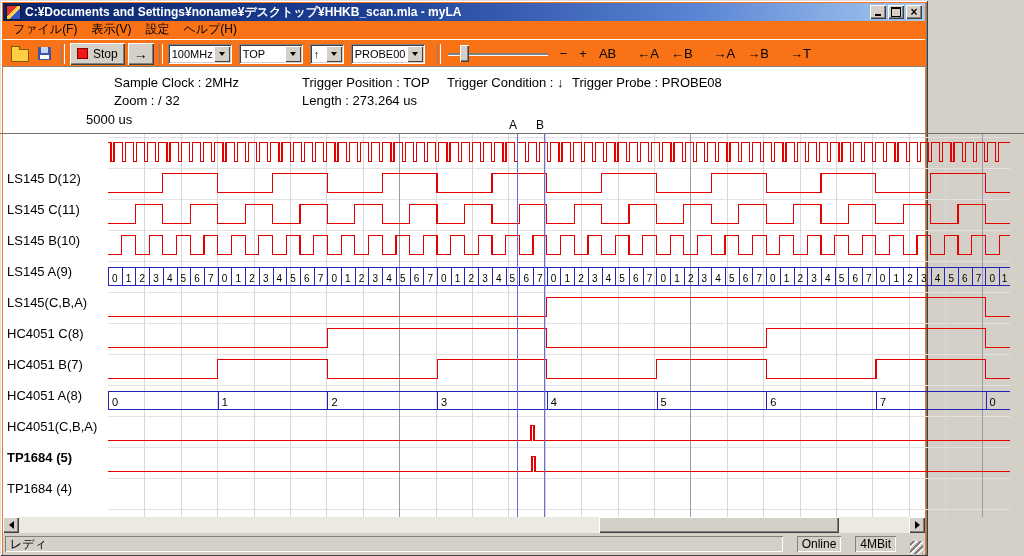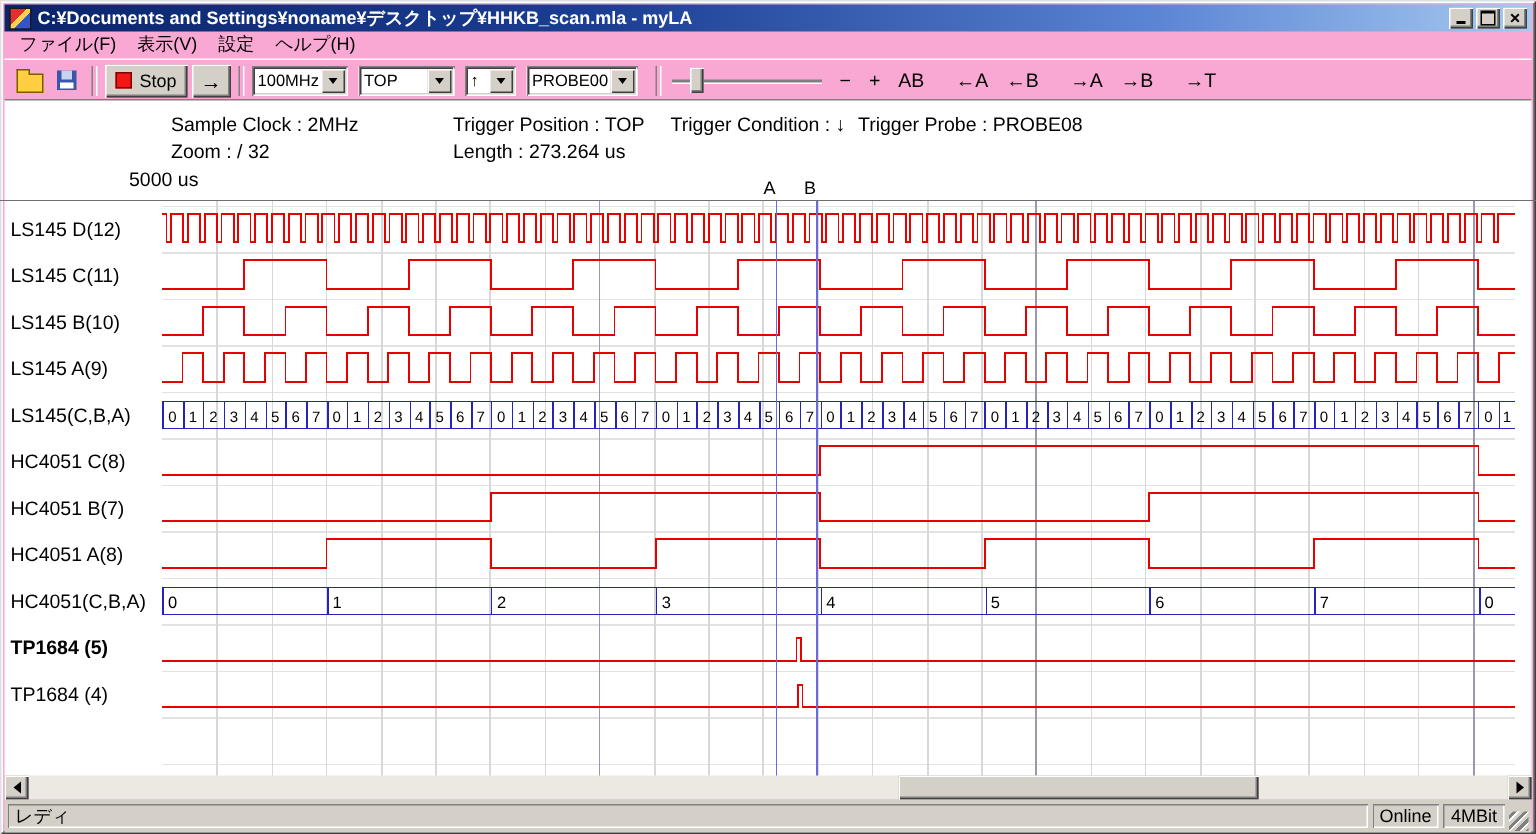--- a/index.html
+++ b/index.html
@@ -1,18 +1,18 @@
 <!DOCTYPE html>
 <html><head>
 <meta charset="utf-8">
 <style>
   html,body{margin:0;padding:0;}
   body{width:1024px;height:556px;overflow:hidden;background:#d4d0c8;
        font-family:"Liberation Sans","DejaVu Sans",sans-serif;}
-  .window{position:relative;width:1024px;height:556px;background:#f9a8d4;
+  .window{position:relative;width:928px;height:556px;background:#f97316;
           box-shadow:inset 1px 1px 0 #dfdfdf, inset -1px -1px 0 #404040,
                      inset 2px 2px 0 #fff, inset -2px -2px 0 #808080;}
   
   .titlebar{position:absolute;left:3px;top:3px;right:3px;height:18px;
             background:linear-gradient(90deg,#0a246a 0%,#1c3f94 40%,#5a84d4 75%,#a6caf0 100%);
             display:flex;align-items:center;padding:0 3px;gap:4px;}
   .app-icon{width:13px;height:13px;flex:0 0 13px;border:1px solid #1a1a1a;
             background:linear-gradient(135deg,#e03030 0 40%,#ffd24d 40% 60%,#3355cc 60% 100%);}
   .title-text{color:#fff;font-size:12px;font-weight:bold;white-space:nowrap;overflow:hidden;flex:1;}
   .winbtns{display:flex;gap:2px;}
@@ -50,35 +50,35 @@
   .slider{width:100px;height:22px;position:relative;margin:0 6px 0 2px;}
   .groove{position:absolute;left:0;right:0;top:10px;height:2px;background:#808080;box-shadow:0 1px 0 #fff;}
   .sthumb{position:absolute;left:12px;top:2px;width:9px;height:17px;background:#d4d0c8;
           box-shadow:inset 1px 1px 0 #fff,inset -1px -1px 0 #404040,inset -2px -2px 0 #808080;}
   .tflat{padding:2px 6px;font-size:13px;}
   .gap{width:9px;}
   
   .client{position:absolute;left:3px;top:66px;right:3px;height:451px;background:#fff;border-top:1px solid #808080;}
   .itext{position:absolute;font-size:13px;color:#000;white-space:nowrap;}
   #channel-labels{position:absolute;left:0;top:0;right:0;bottom:0;pointer-events:none;}
-  .ch-label{position:absolute;left:7px;font-size:13px;color:#000;white-space:nowrap;pointer-events:auto;}
+  .ch-label{position:absolute;left:7px;font-size:13px;color:#000;white-space:nowrap;pointer-events:auto;margin-top:26px;}
   .cursor-label{position:absolute;top:118px;font-size:12px;color:#000;}
   #wave-svg{position:absolute;left:0;top:0;width:1024px;height:556px;pointer-events:none;}
   
   .hscroll{position:absolute;left:3px;right:3px;top:517px;height:16px;display:flex;background:#ece9e2;}
   .sb-btn{width:16px;height:16px;flex:0 0 16px;background:#d4d0c8;display:flex;align-items:center;justify-content:center;
           box-shadow:inset 1px 1px 0 #fff,inset -1px -1px 0 #404040,inset -2px -2px 0 #808080;}
   .tri-l{width:0;height:0;border-top:4px solid transparent;border-bottom:4px solid transparent;border-right:5px solid #000;}
   .tri-r{width:0;height:0;border-top:4px solid transparent;border-bottom:4px solid transparent;border-left:5px solid #000;}
   .sb-track{flex:1;position:relative;}
   .sb-thumb{position:absolute;left:580px;width:240px;top:0;height:16px;background:#d4d0c8;
             box-shadow:inset 1px 1px 0 #fff,inset -1px -1px 0 #404040,inset -2px -2px 0 #808080;}
   
   .statusbar{position:absolute;left:3px;right:3px;top:533px;height:20px;background:#d4d0c8;
-             display:flex;align-items:center;gap:3px;padding:1px 2px;font-size:12px;color:#000;}
+             display:flex;align-items:center;gap:14px;padding:1px 2px;font-size:12px;color:#000;}
   .spanel{height:16px;display:flex;align-items:center;padding:0 5px;
           box-shadow:inset 1px 1px 0 #808080,inset -1px -1px 0 #fff;}
   .sp-ready{flex:1;}
   .grip{width:13px;height:13px;align-self:flex-end;
         background:repeating-linear-gradient(135deg,#d4d0c8 0 2px,#808080 2px 4px,#fff 4px 5px);}
 </style>
 </head>
 <body>
 
 <div class="window">

